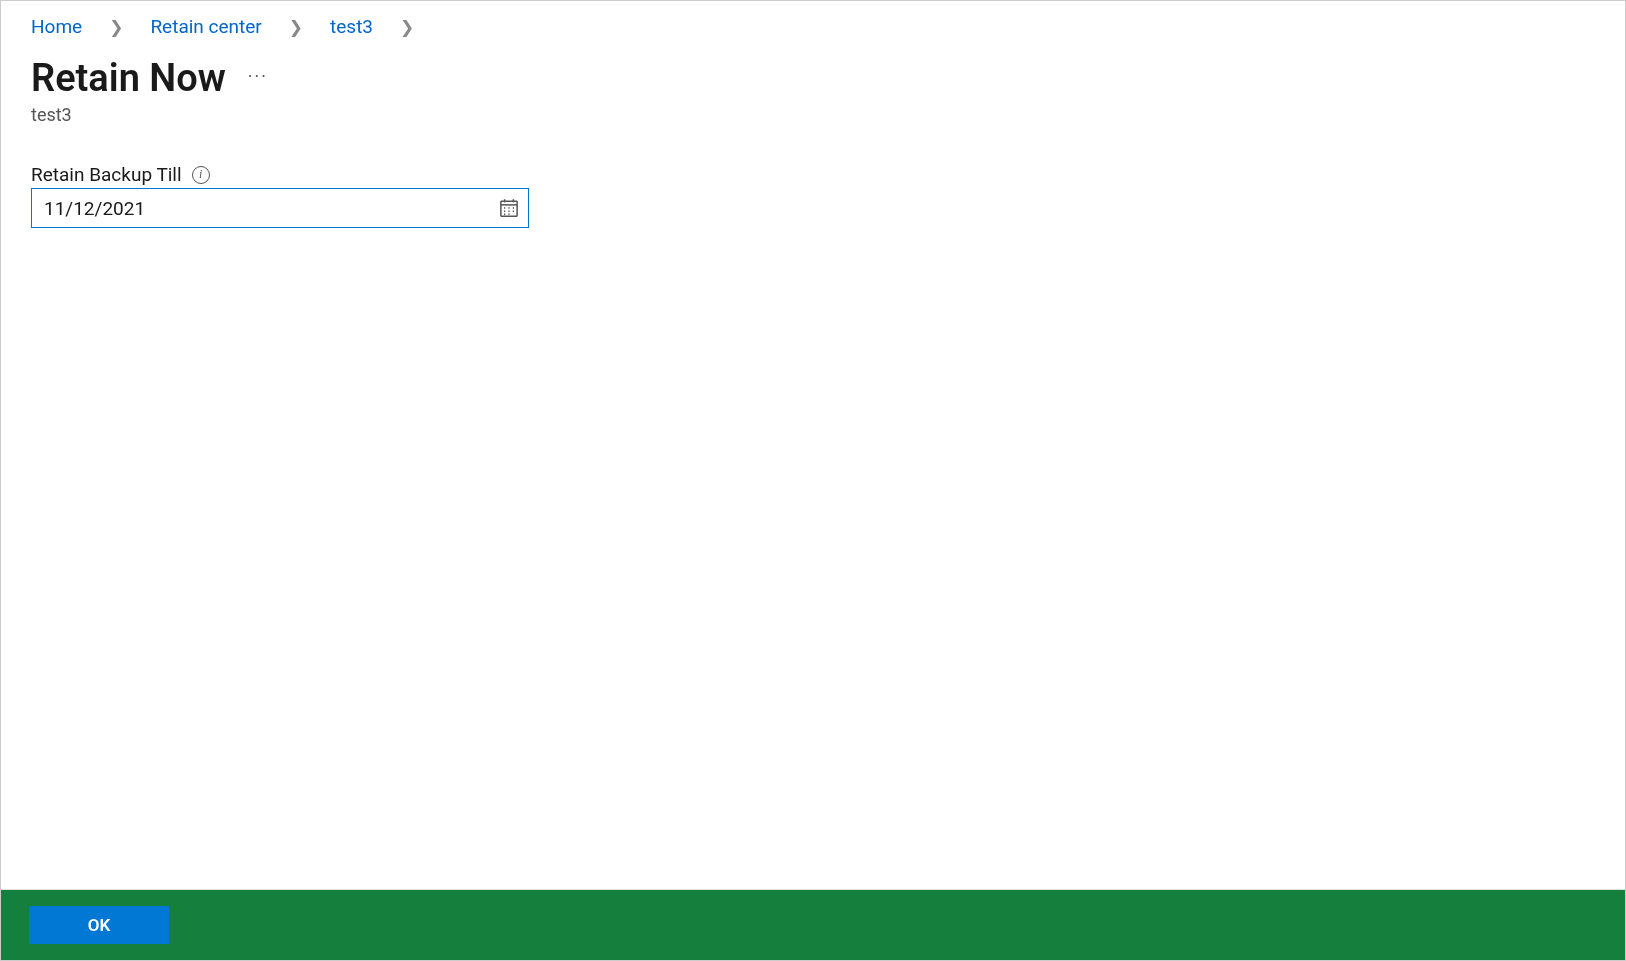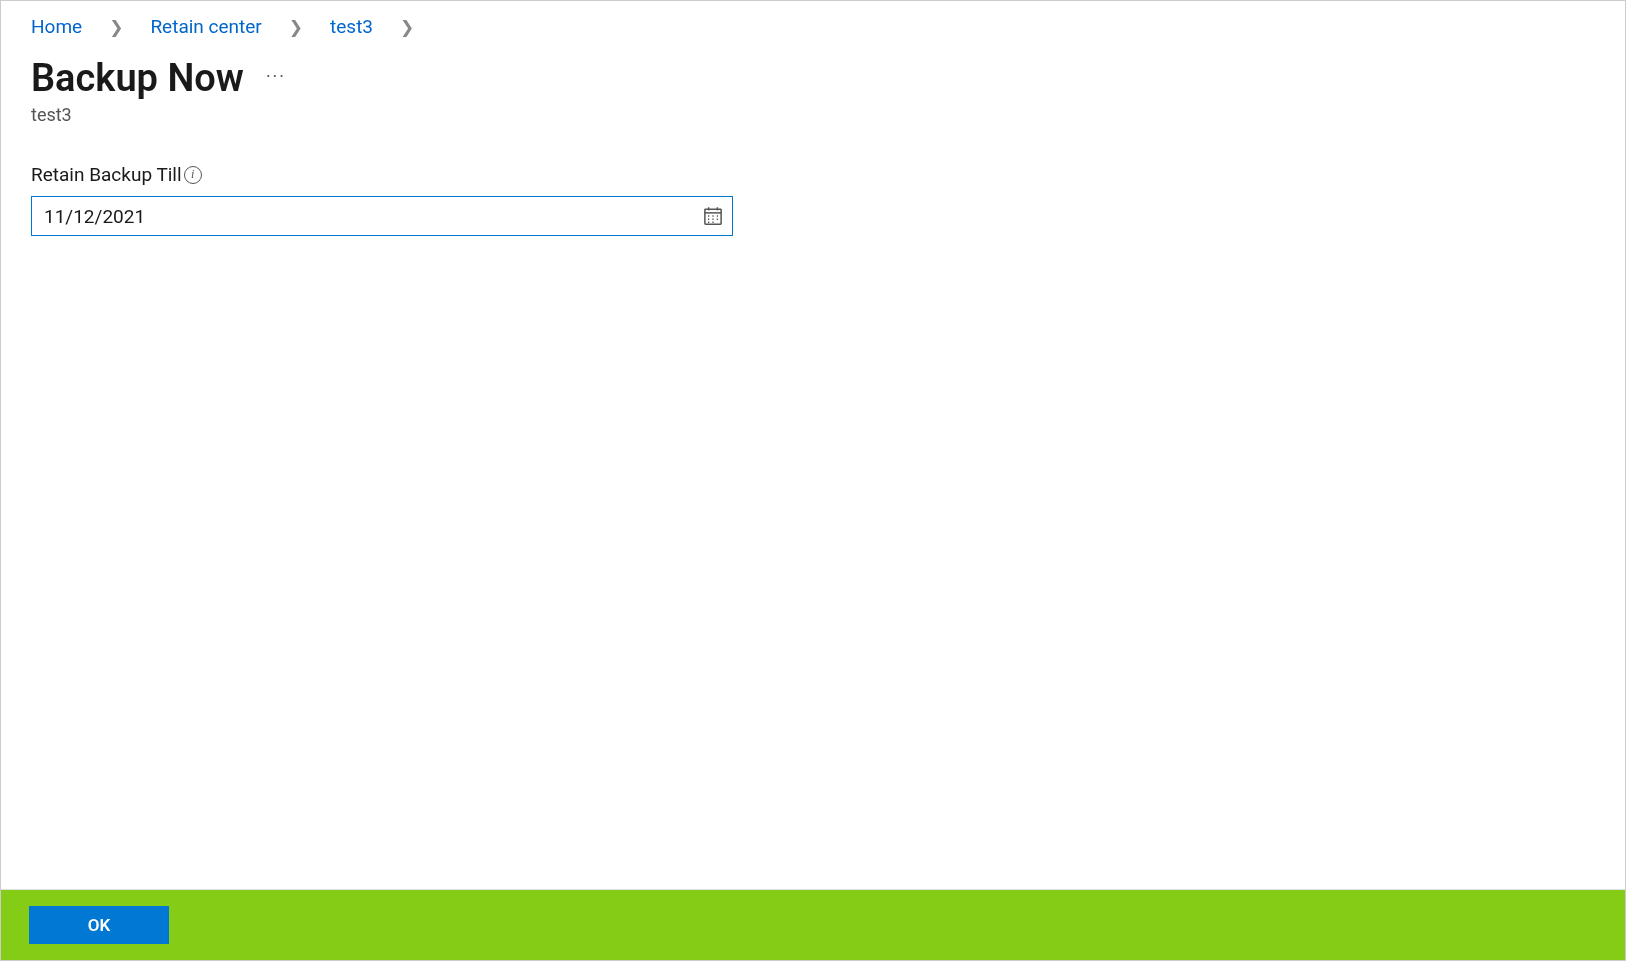--- a/index.html
+++ b/index.html
@@ -57,22 +57,22 @@
       font-size: 18px;
       color: #555555;
       margin-top: 4px;
     }
     .form-area {
       padding: 38px 30px 0 30px;
     }
     .field-label-row {
       display: flex;
       align-items: center;
-      gap: 2px;
-      margin-bottom: 10px;
+      gap: 10px;
+      margin-bottom: 2px;
     }
     .field-label {
       font-size: 19px;
       color: #1a1a1a;
     }
     .info-icon {
       width: 18px;
       height: 18px;
       border: 1.5px solid #555555;
       border-radius: 50%;
@@ -80,21 +80,21 @@
       align-items: center;
       justify-content: center;
       font-size: 12px;
       color: #555555;
       cursor: pointer;
       font-style: italic;
       font-family: Georgia, serif;
     }
     .date-input-wrapper {
       position: relative;
-      width: 702px;
+      width: 498px;
     }
     .date-input {
       width: 100%;
       height: 40px;
       border: 1.5px solid #0078d4;
       padding: 6px 42px 6px 12px;
       font-size: 19px;
       color: #1a1a1a;
       outline: none;
       font-family: inherit;
@@ -110,21 +110,21 @@
       cursor: pointer;
       color: #555555;
     }
     .footer {
       position: absolute;
       left: 0;
       right: 0;
       bottom: 0;
       border-top: 1px solid #e0e0e0;
       padding: 16px 28px;
-      background: #84cc16;
+      background: #15803d;
     }
     .ok-button {
       background: #0078d4;
       color: #ffffff;
       border: none;
       font-size: 17px;
       font-weight: 600;
       padding: 9px 0;
       width: 140px;
       cursor: pointer;
@@ -138,21 +138,21 @@
   <a class="breadcrumb-link">Home</a>
   <span class="breadcrumb-sep">❯</span>
   <a class="breadcrumb-link">Retain center</a>
   <span class="breadcrumb-sep">❯</span>
   <a class="breadcrumb-link">test3</a>
   <span class="breadcrumb-sep">❯</span>
 </nav>
 
 <div class="header">
   <div class="title-row">
-    <h1 class="page-title">Backup Now</h1>
+    <h1 class="page-title">Retain Now</h1>
     <span class="more-btn">···</span>
   </div>
   <div class="subtitle">test3</div>
 </div>
 
 <div class="form-area">
   <div class="field-label-row">
     <label class="field-label">Retain Backup Till</label>
     <span class="info-icon">i</span>
   </div>

